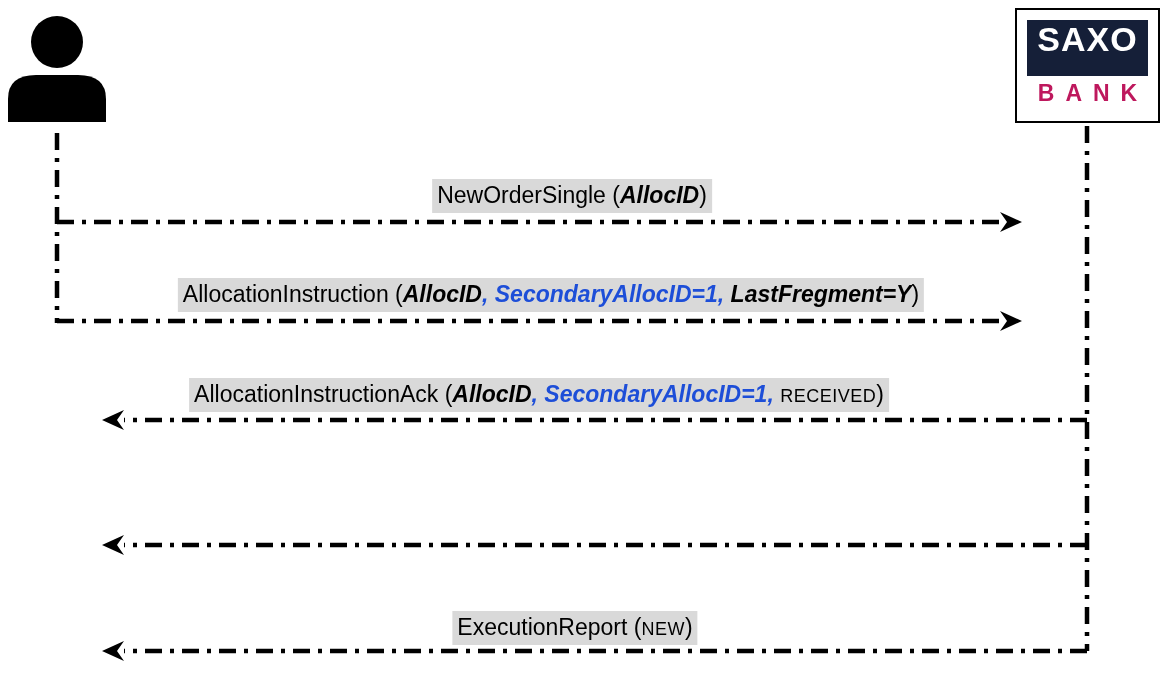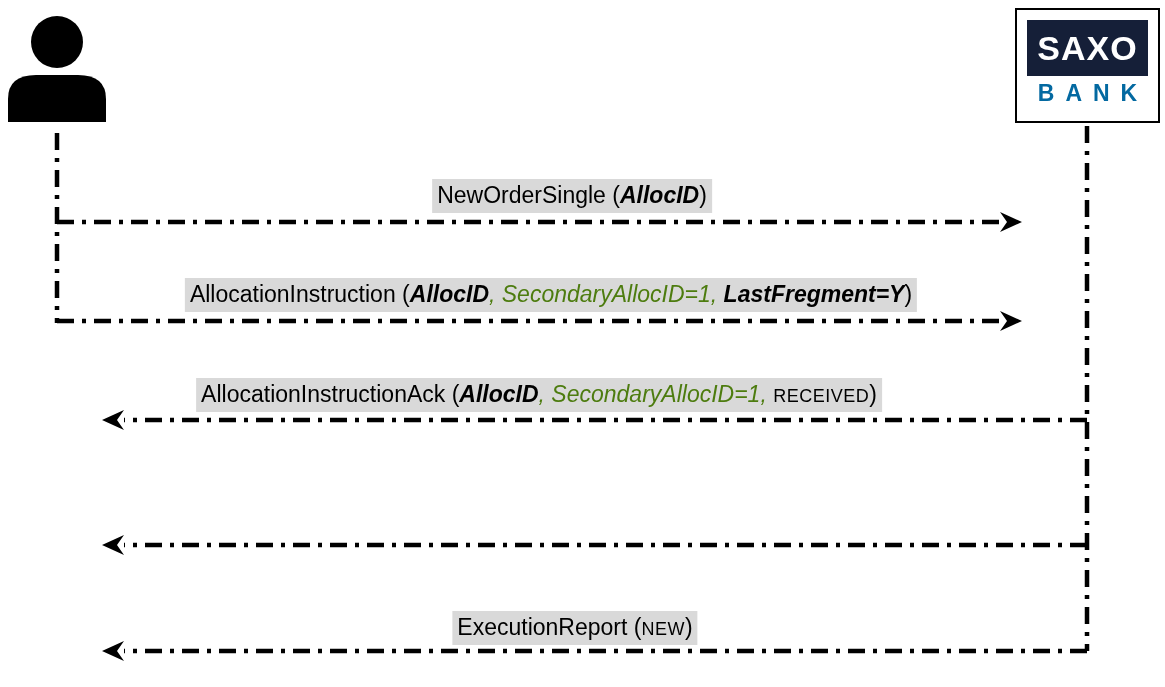--- a/index.html
+++ b/index.html
@@ -17,50 +17,50 @@
     transform:translateX(-50%);
     background:#D9D9D9;
     padding:1px 5px;
     line-height:30px;
     font-size:23px;
     color:#000;
     white-space:nowrap;
   }
   .seg-plain{font-weight:normal;font-style:normal;}
   .seg-bold{font-weight:bold;font-style:italic;}
-  .seg-purple{font-weight:normal;font-style:italic;color:#4d7c0f;}
+  .seg-purple{font-weight:bold;font-style:italic;color:#1d4ed8;}
   .seg-caps{font-weight:normal;font-style:normal;font-size:18px;letter-spacing:0.5px;}
 
   
   .logo{
     position:absolute;
     left:1015px;top:8px;
     width:145px;height:115px;
     background:#ffffff;
     border:2px solid #000000;
     box-sizing:border-box;
   }
   .logo-navy{
     margin:10px auto 0 auto;
     width:121px;height:56px;
     background:#151F38;
-    display:flex;align-items:center;justify-content:center;
+    display:flex;justify-content:center;
   }
   .logo-saxo{
     color:#ffffff;
     font-weight:bold;
     font-size:34px;
     letter-spacing:1px;
   }
   .logo-bank-row{
     margin-top:4px;
     text-align:center;
   }
   .logo-bank{
-    color:#0369a1;
+    color:#be185d;
     font-weight:bold;
     font-size:23px;
     letter-spacing:11px;
     margin-right:-11px;
     display:inline-block;
   }
 </style>
 </head>
 <body>
 

